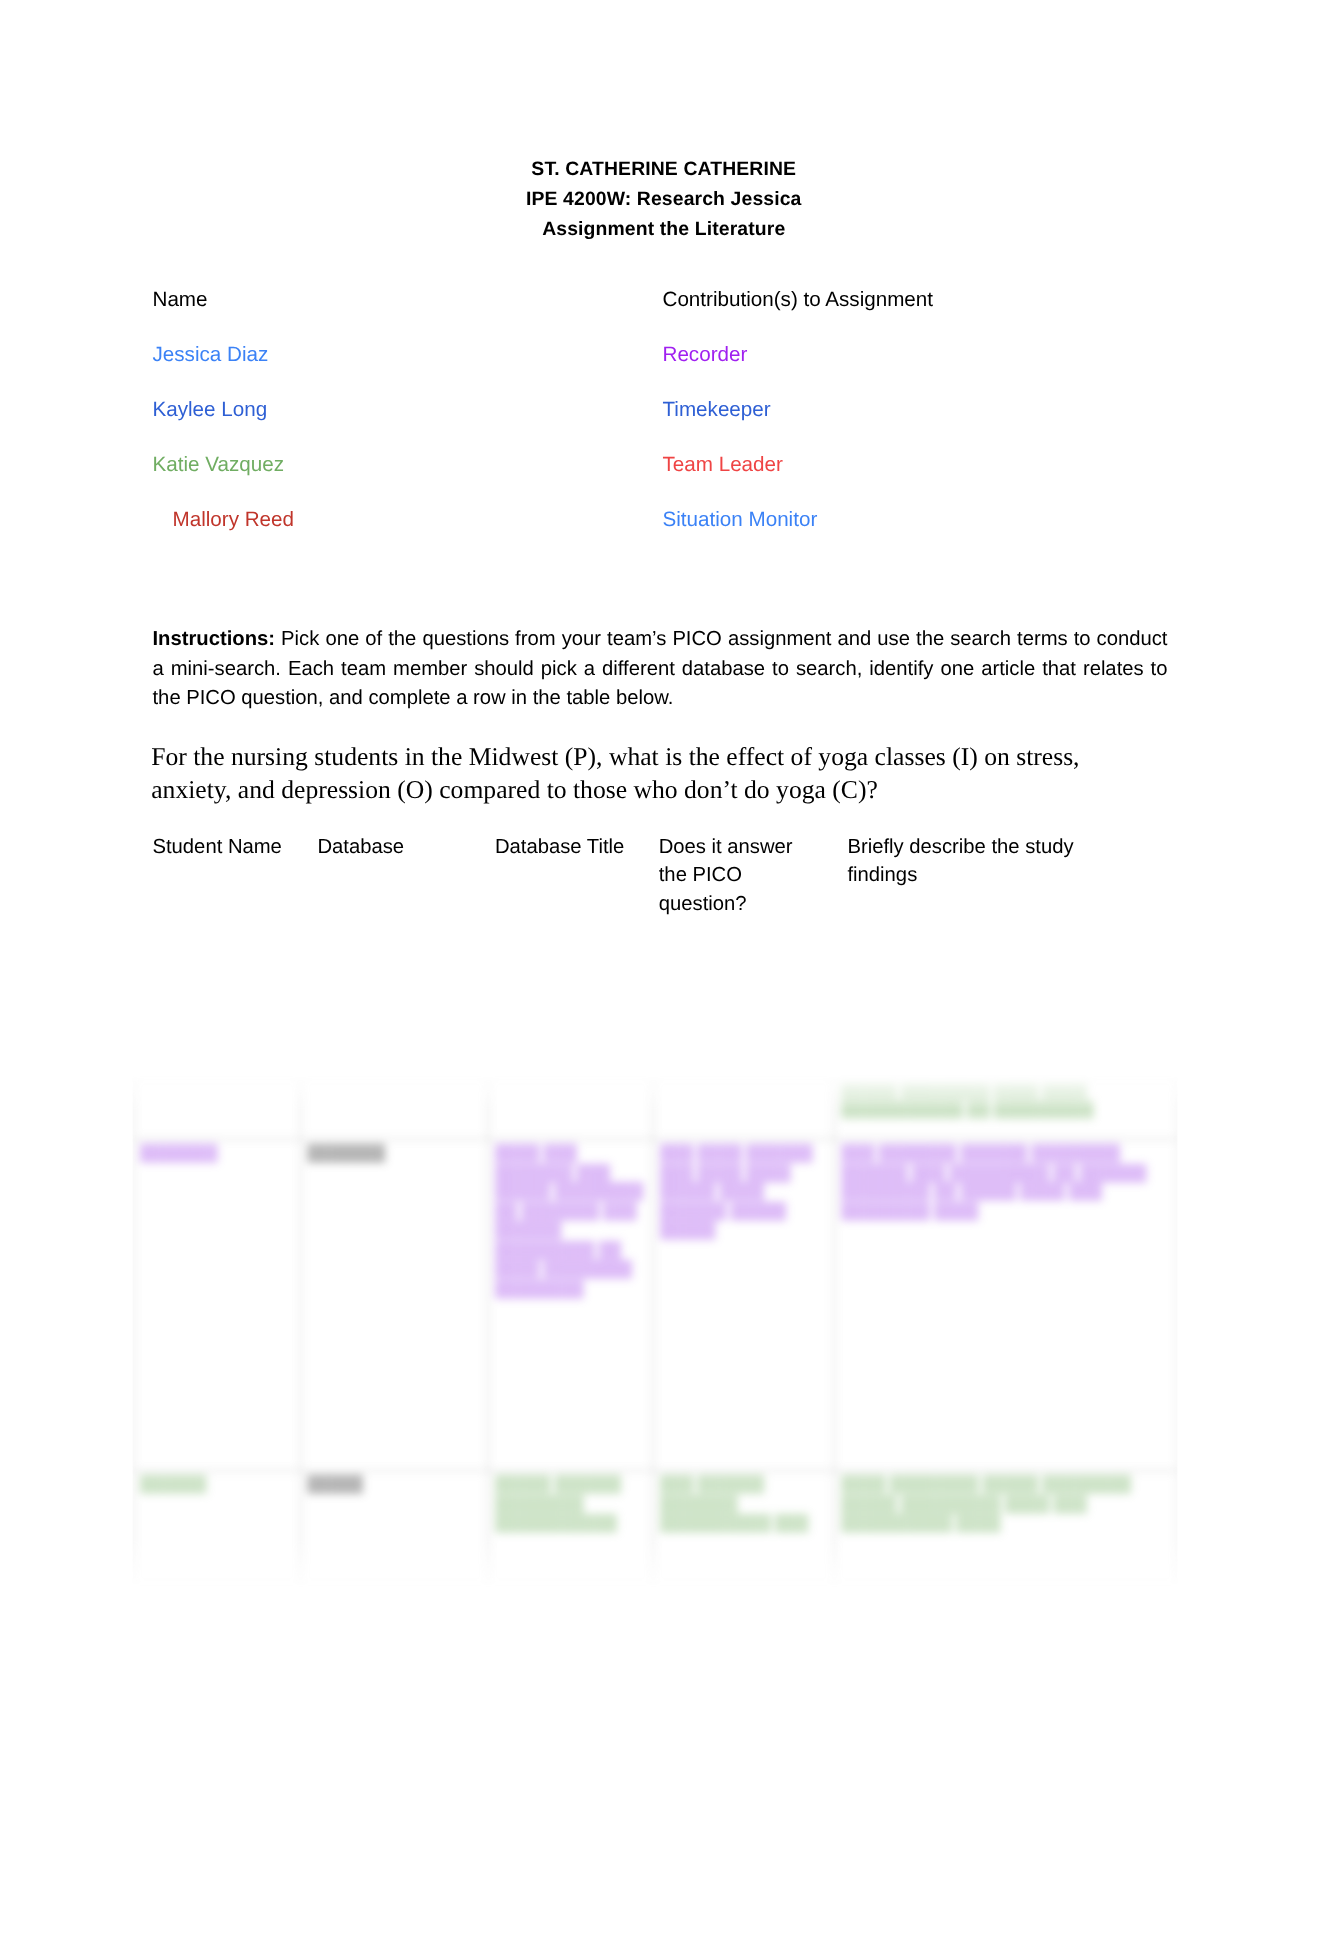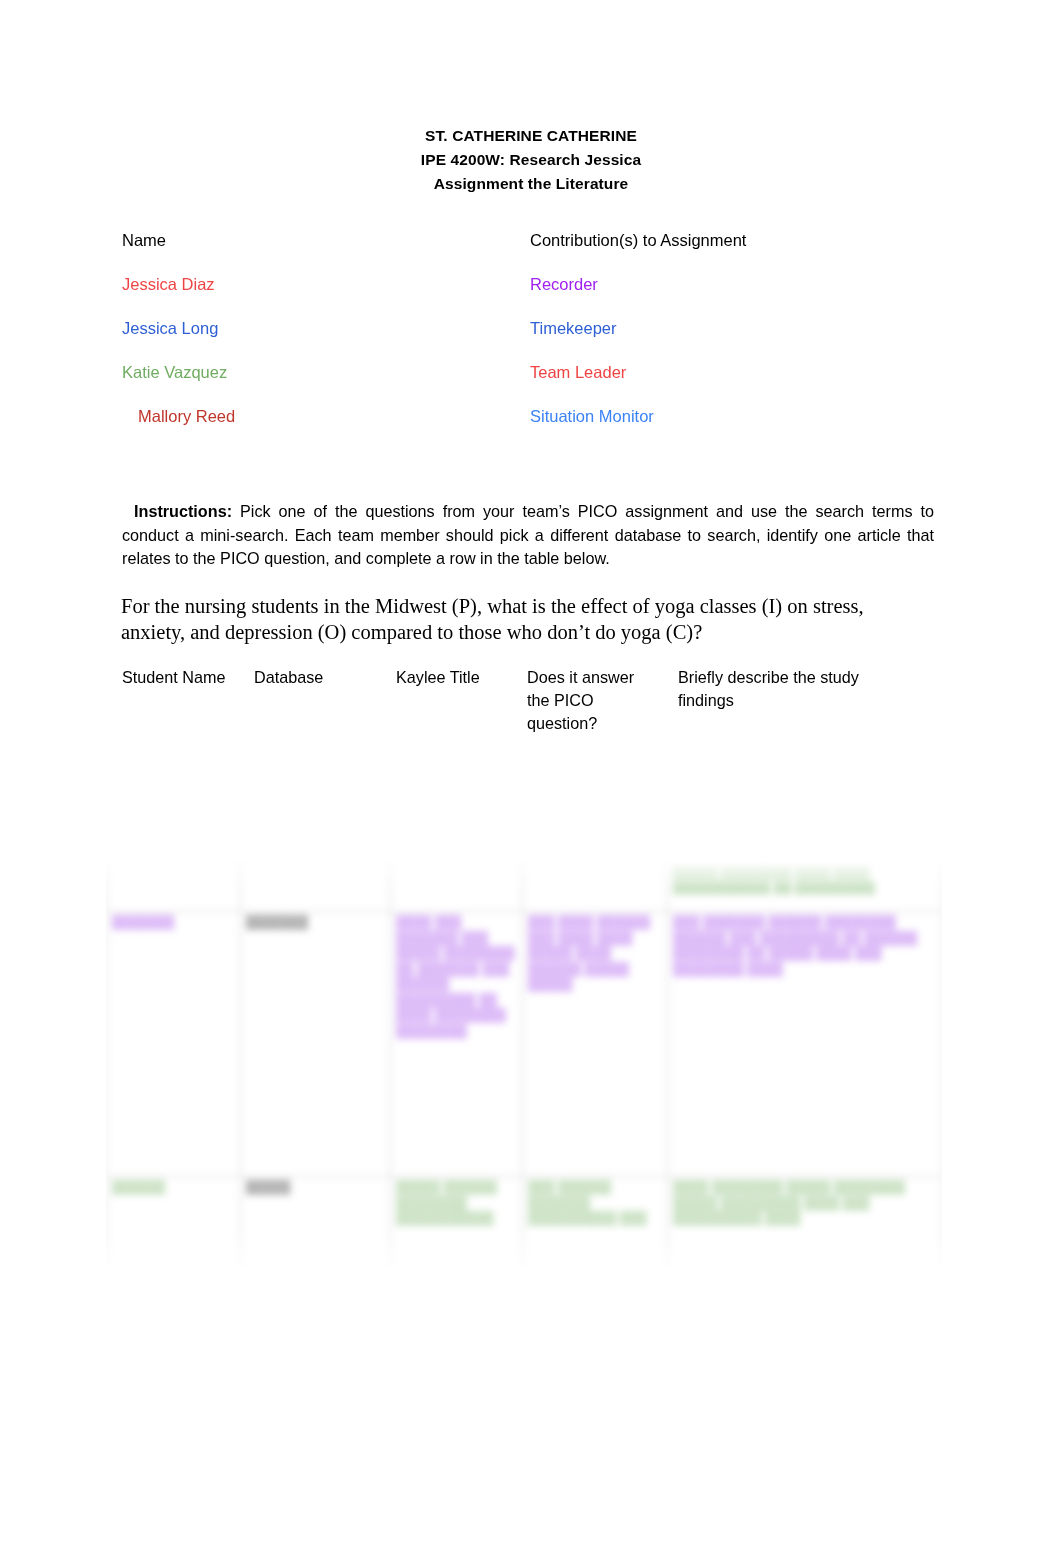--- a/index.html
+++ b/index.html
@@ -70,21 +70,21 @@
   .instructions {
     position: absolute;
     left: 122px;
     top: 500px;
     width: 812px;
     font-size: 16.2px;
     line-height: 23.5px;
     text-align: justify;
     text-justify: inter-word;
   }
-  .instructions b { font-weight: bold; margin-left: 12px; }
+  .instructions b { font-weight: bold; }
 
   
   .pico {
     position: absolute;
     left: 121px;
     top: 594px;
     width: 790px;
     font-family: "Liberation Serif", serif;
     font-size: 20.5px;
     line-height: 25.5px;
@@ -184,26 +184,26 @@
   </div>
 
   <div class="roles">
 
     <div class="roles-row">
       <div class="col-name">Name</div>
       <div class="col-contrib">Contribution(s) to Assignment</div>
     </div>
 
     <div class="roles-row">
-      <div class="col-name" style="color: #ef4444;">Jessica Diaz</div>
+      <div class="col-name" style="color: #3b82f6;">Jessica Diaz</div>
       <div class="col-contrib" style="color: rgb(160, 32, 240);">Recorder</div>
     </div>
 
     <div class="roles-row">
-      <div class="col-name" style="color: rgb(46, 95, 212);">Jessica Long</div>
+      <div class="col-name" style="color: rgb(46, 95, 212);">Kaylee Long</div>
       <div class="col-contrib" style="color: rgb(46, 95, 212);">Timekeeper</div>
     </div>
 
     <div class="roles-row">
       <div class="col-name" style="color: rgb(112, 173, 98);">Katie Vazquez</div>
       <div class="col-contrib" style="color: #ef4444;">Team Leader</div>
     </div>
 
     <div class="roles-row">
       <div class="col-name" style="color: rgb(192, 53, 43); margin-left: 16px;">Mallory Reed</div>
@@ -214,21 +214,21 @@
 
   <div class="instructions">
     <b>Instructions:</b><span> Pick one of the questions from your team’s PICO assignment and use the search terms to conduct a mini-search. Each team member should pick a different database to search, identify one article that relates to the PICO question, and complete a row in the table below.</span>
   </div>
 
   <div class="pico">For the nursing students in the Midwest (P), what is the effect of yoga classes (I) on stress, anxiety, and depression (O) compared to those who don’t do yoga (C)?</div>
 
   <div class="colheads">
     <div class="ch c0">Student Name</div>
     <div class="ch c1">Database</div>
-    <div class="ch c2">Kaylee Title</div>
+    <div class="ch c2">Database Title</div>
     <div class="ch c3">Does it answer the PICO question?</div>
     <div class="ch c4">Briefly describe the study findings</div>
   </div>
 
   <div class="btable-wrap">
     <div class="btable-fade">
       <table class="btable">
         <colgroup>
           <col class="cw0">
             <col class="cw1">

